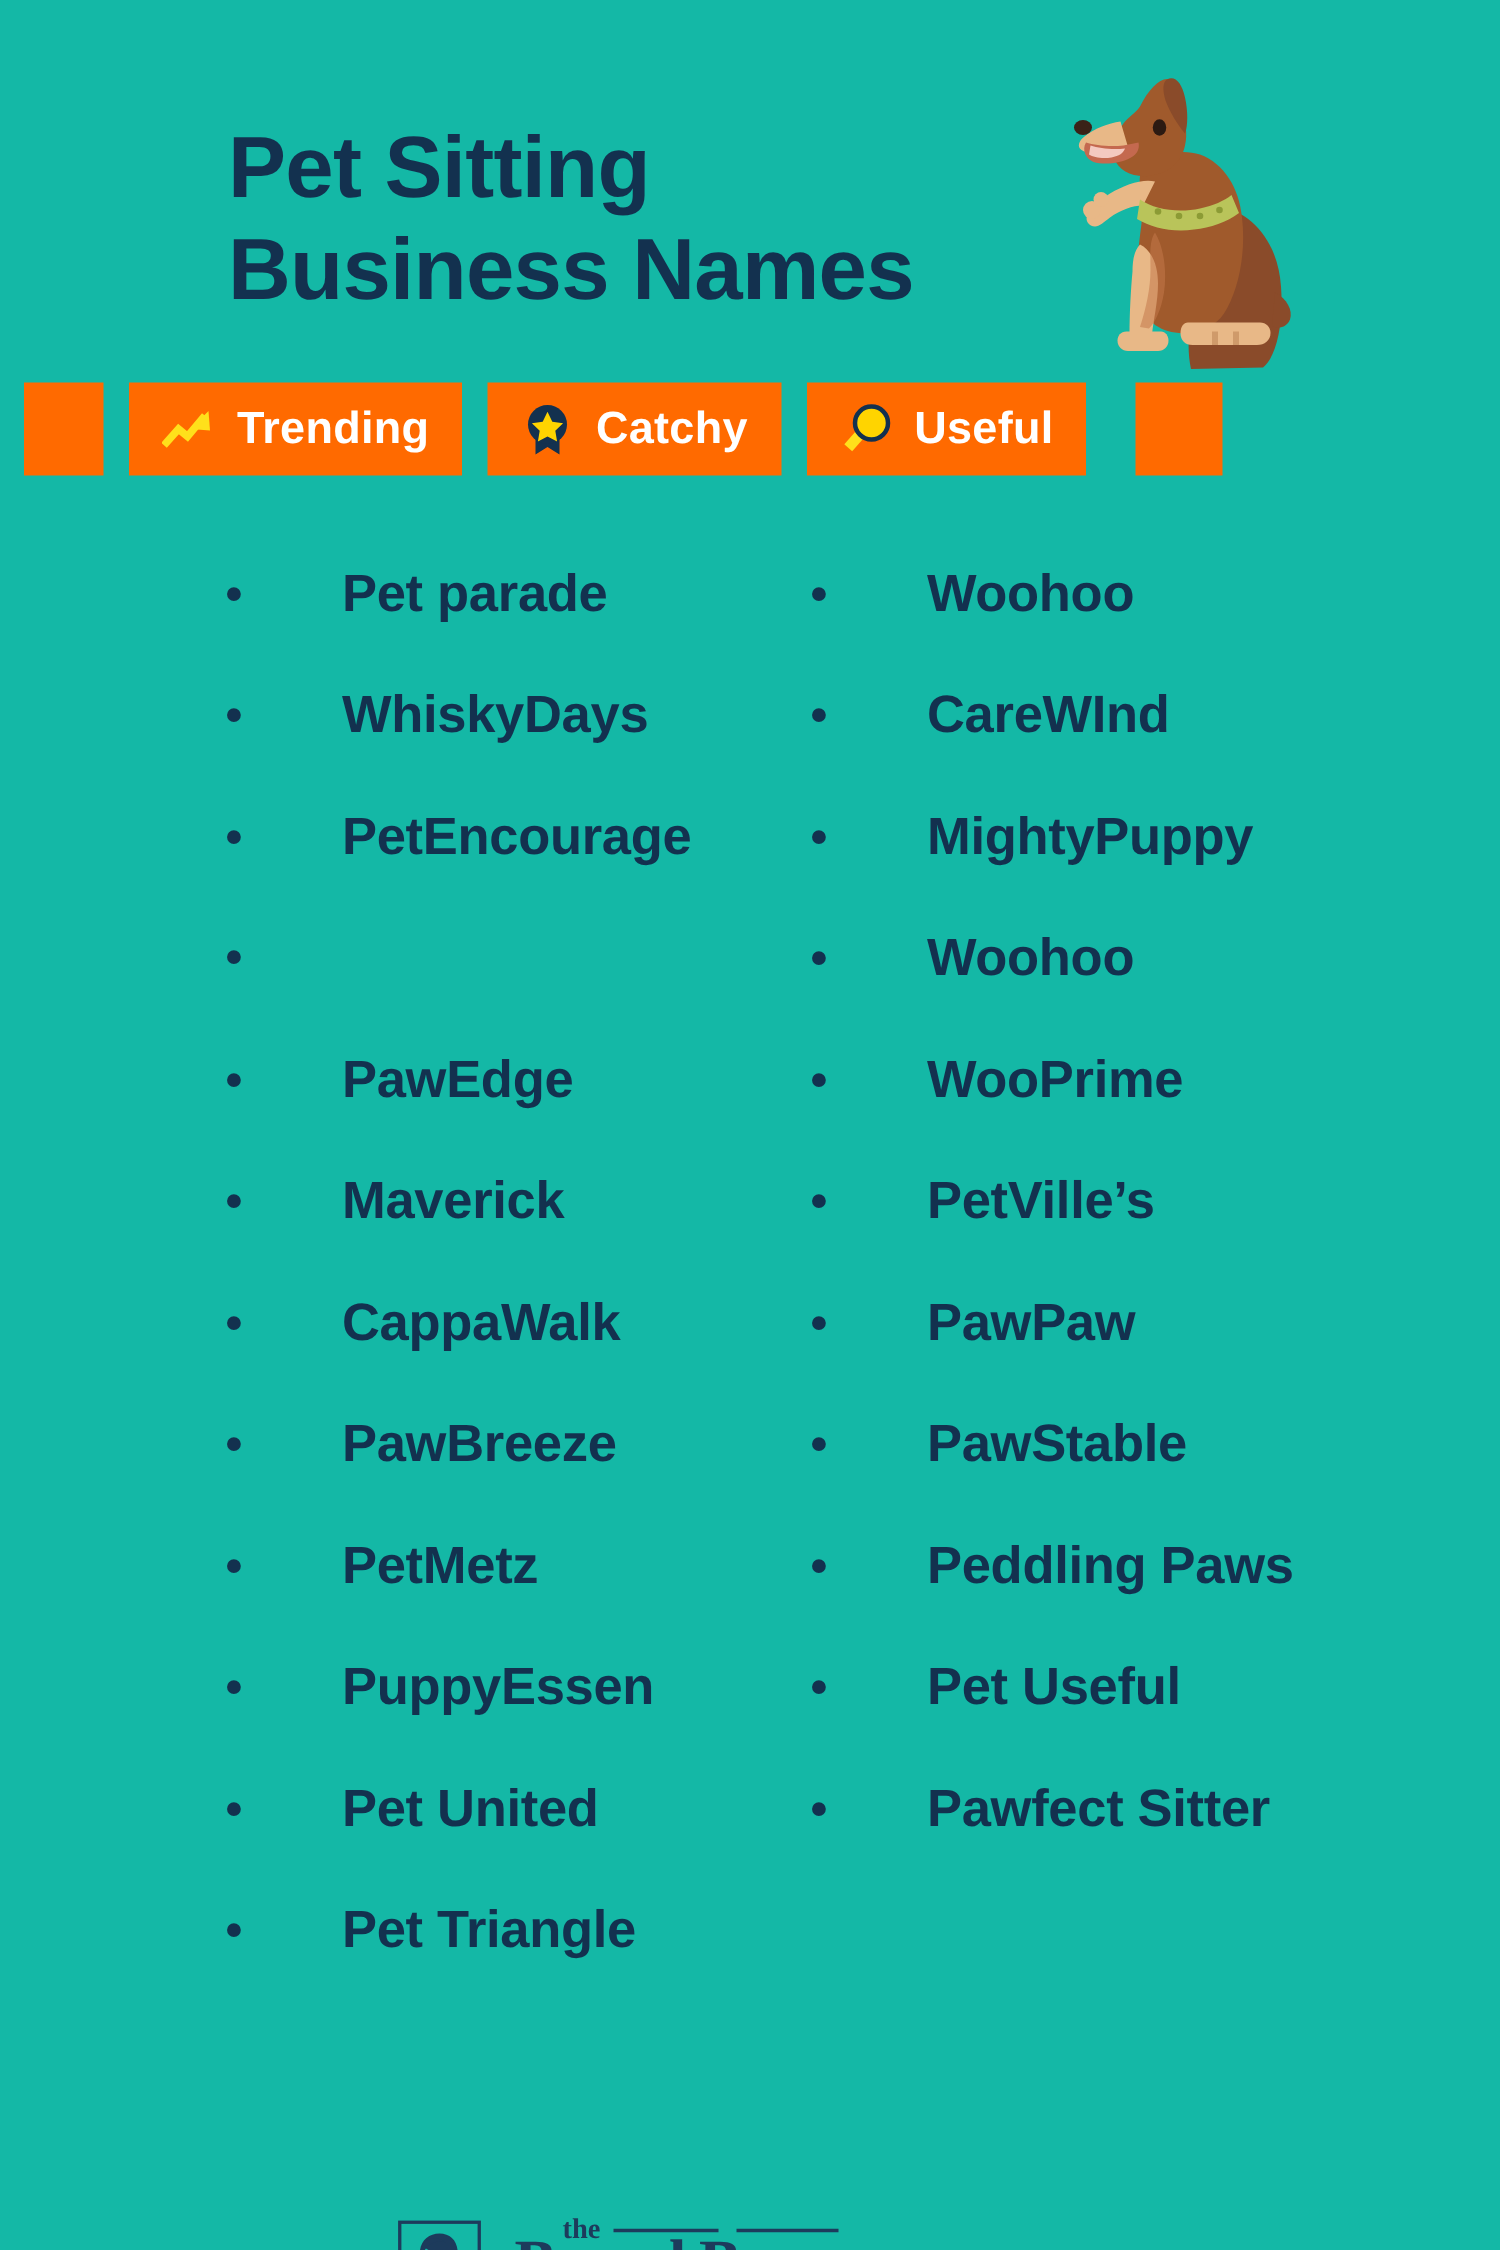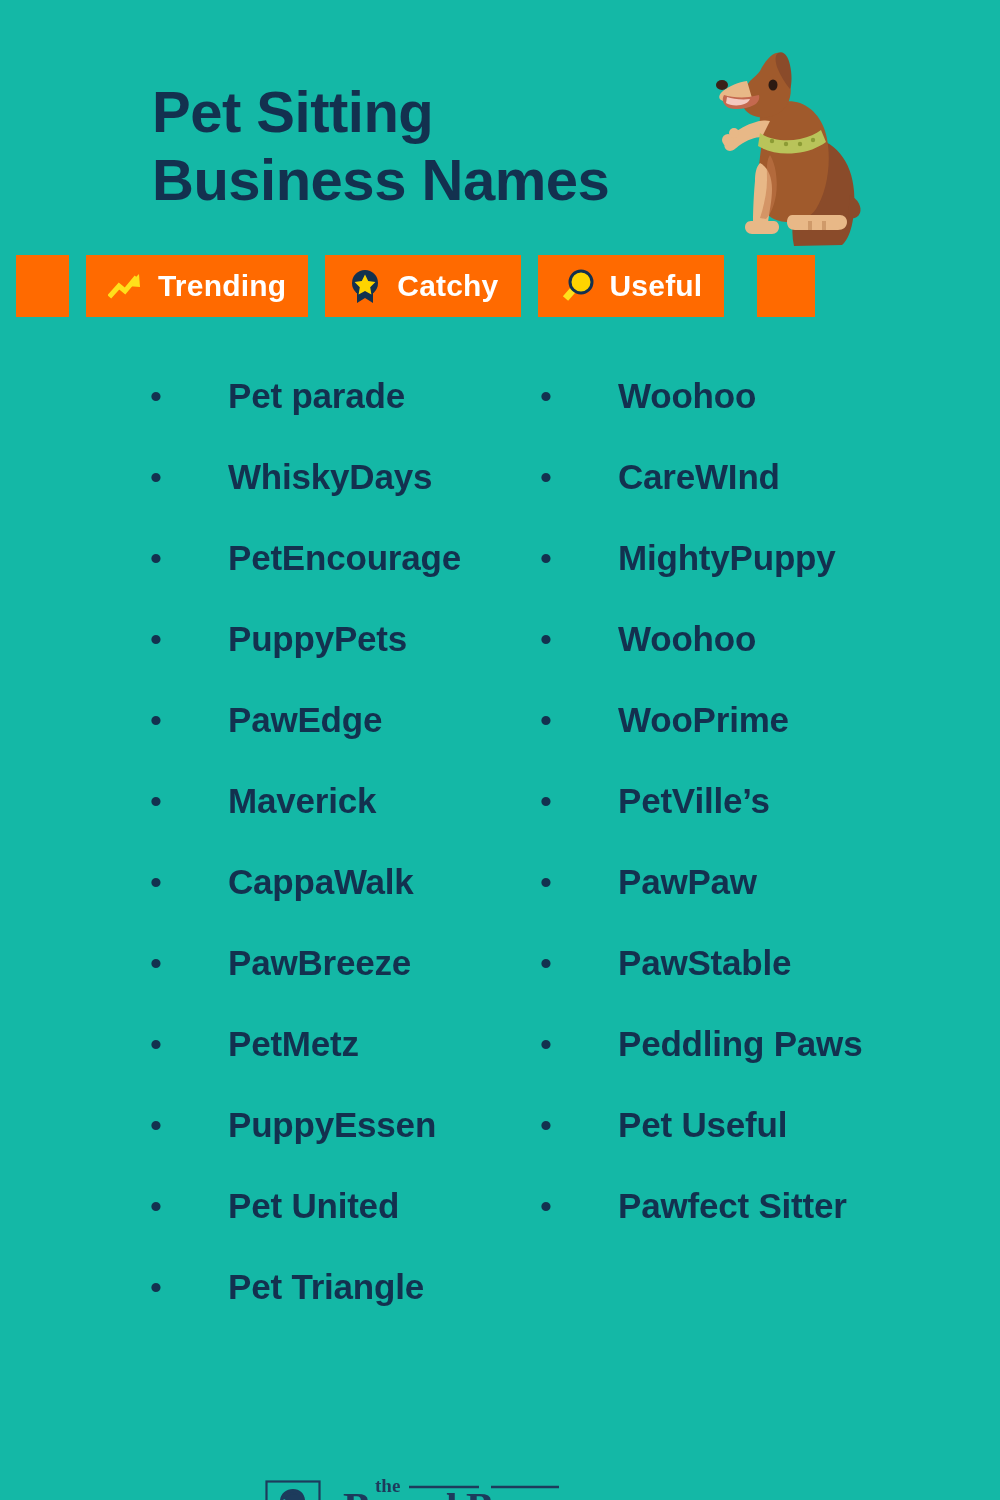--- a/index.html
+++ b/index.html
@@ -268,21 +268,20 @@
       <li class="item">
           <span class="bullet"></span>
           <span class="item-label">WhiskyDays</span>
         </li>
       <li class="item">
           <span class="bullet"></span>
           <span class="item-label">PetEncourage</span>
         </li>
       <li class="item">
           <span class="bullet"></span>
-          <span class="item-label">PuppyPets</span>
         </li>
       <li class="item">
           <span class="bullet"></span>
           <span class="item-label">PawEdge</span>
         </li>
       <li class="item">
           <span class="bullet"></span>
           <span class="item-label">Maverick</span>
         </li>
       <li class="item">

